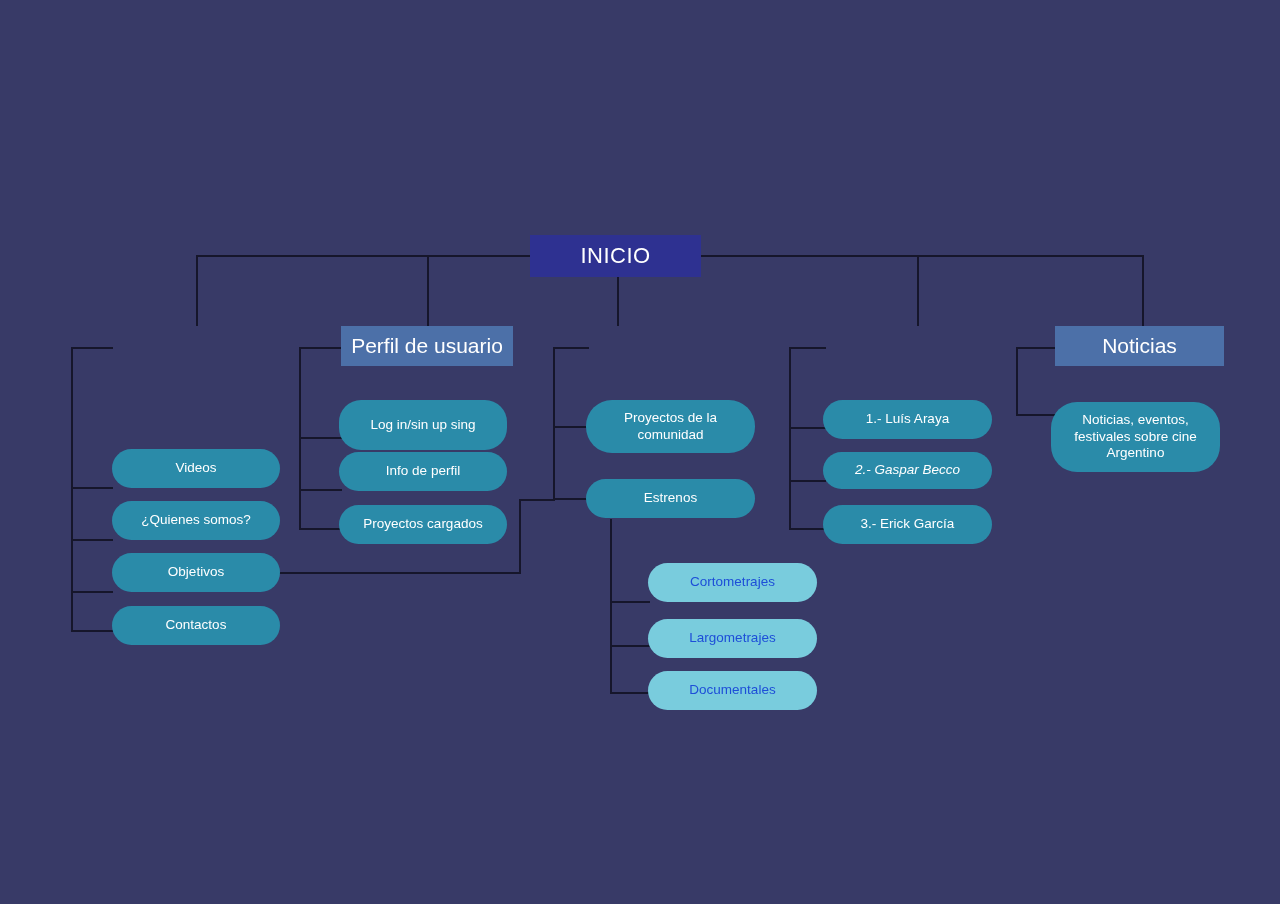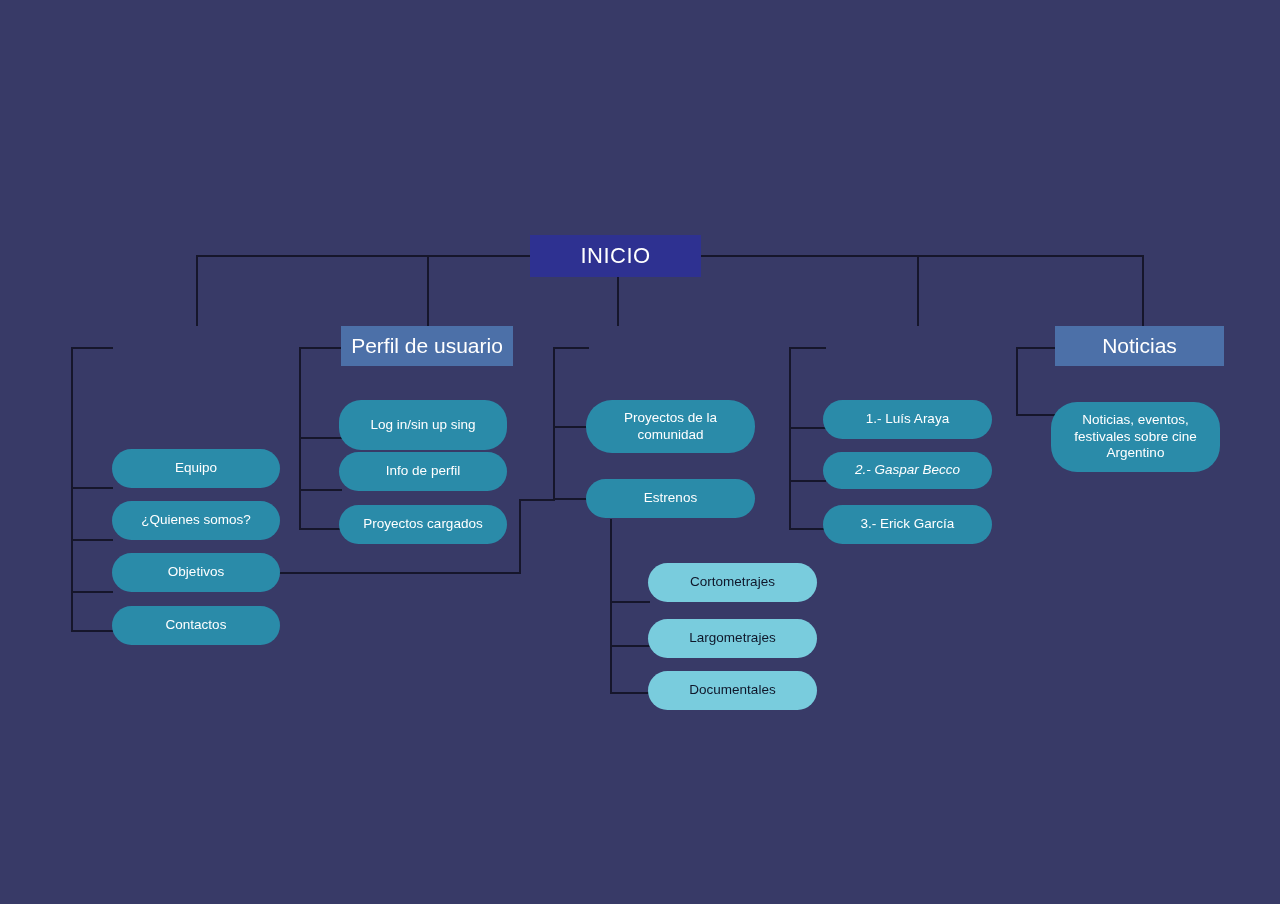--- a/index.html
+++ b/index.html
@@ -56,21 +56,21 @@
   
   .node.pill {
     background: #2a8ba9;
     border-radius: 22px;
     font-size: 13.5px;
     padding: 4px 10px;
   }
   
   .node.pill.light {
     background: #79ccdd;
-    color: #0f172a;
+    color: #1d4ed8;
   }
   .node.pill.tall { border-radius: 26px; }
 </style>
 </head>
 <body>
 
 <div id="canvas">
 
   <div class="line h" style="left:196px; top:208px; width:334px;"></div>
   <div class="line h" style="left:701px; top:208px; width:443px;"></div>
@@ -116,21 +116,21 @@
 
   <div class="line v" style="left:1016px; top:300px; height:68px;"></div>
   <div class="line h" style="left:1016px; top:300px; width:40px;"></div>
   <div class="line h" style="left:1016px; top:367px; width:40px;"></div>
 
   <div class="node root" style="left:530px; top:188px; width:171px; height:42px;">INICIO</div>
 
   <div class="node l1" style="left:341px; top:279px; width:172px; height:40px;">Perfil de usuario</div>
   <div class="node l1" style="left:1055px; top:279px; width:169px; height:40px;">Noticias</div>
 
-  <div class="node pill" style="left:112px; top:402px; width:168px; height:39px;">Equipo</div>
+  <div class="node pill" style="left:112px; top:402px; width:168px; height:39px;">Videos</div>
   <div class="node pill" style="left:112px; top:454px; width:168px; height:39px;">¿Quienes somos?</div>
   <div class="node pill" style="left:112px; top:506px; width:168px; height:39px;">Objetivos</div>
   <div class="node pill" style="left:112px; top:559px; width:168px; height:39px;">Contactos</div>
 
   <div class="node pill" style="left:339px; top:353px; width:168px; height:50px;">Log in/sin up sing</div>
   <div class="node pill" style="left:339px; top:405px; width:168px; height:39px;">Info de perfil</div>
   <div class="node pill" style="left:339px; top:458px; width:168px; height:39px;">Proyectos cargados</div>
 
   <div class="node pill tall" style="left:586px; top:353px; width:169px; height:53px;">Proyectos de la comunidad</div>
   <div class="node pill" style="left:586px; top:432px; width:169px; height:39px;">Estrenos</div>

